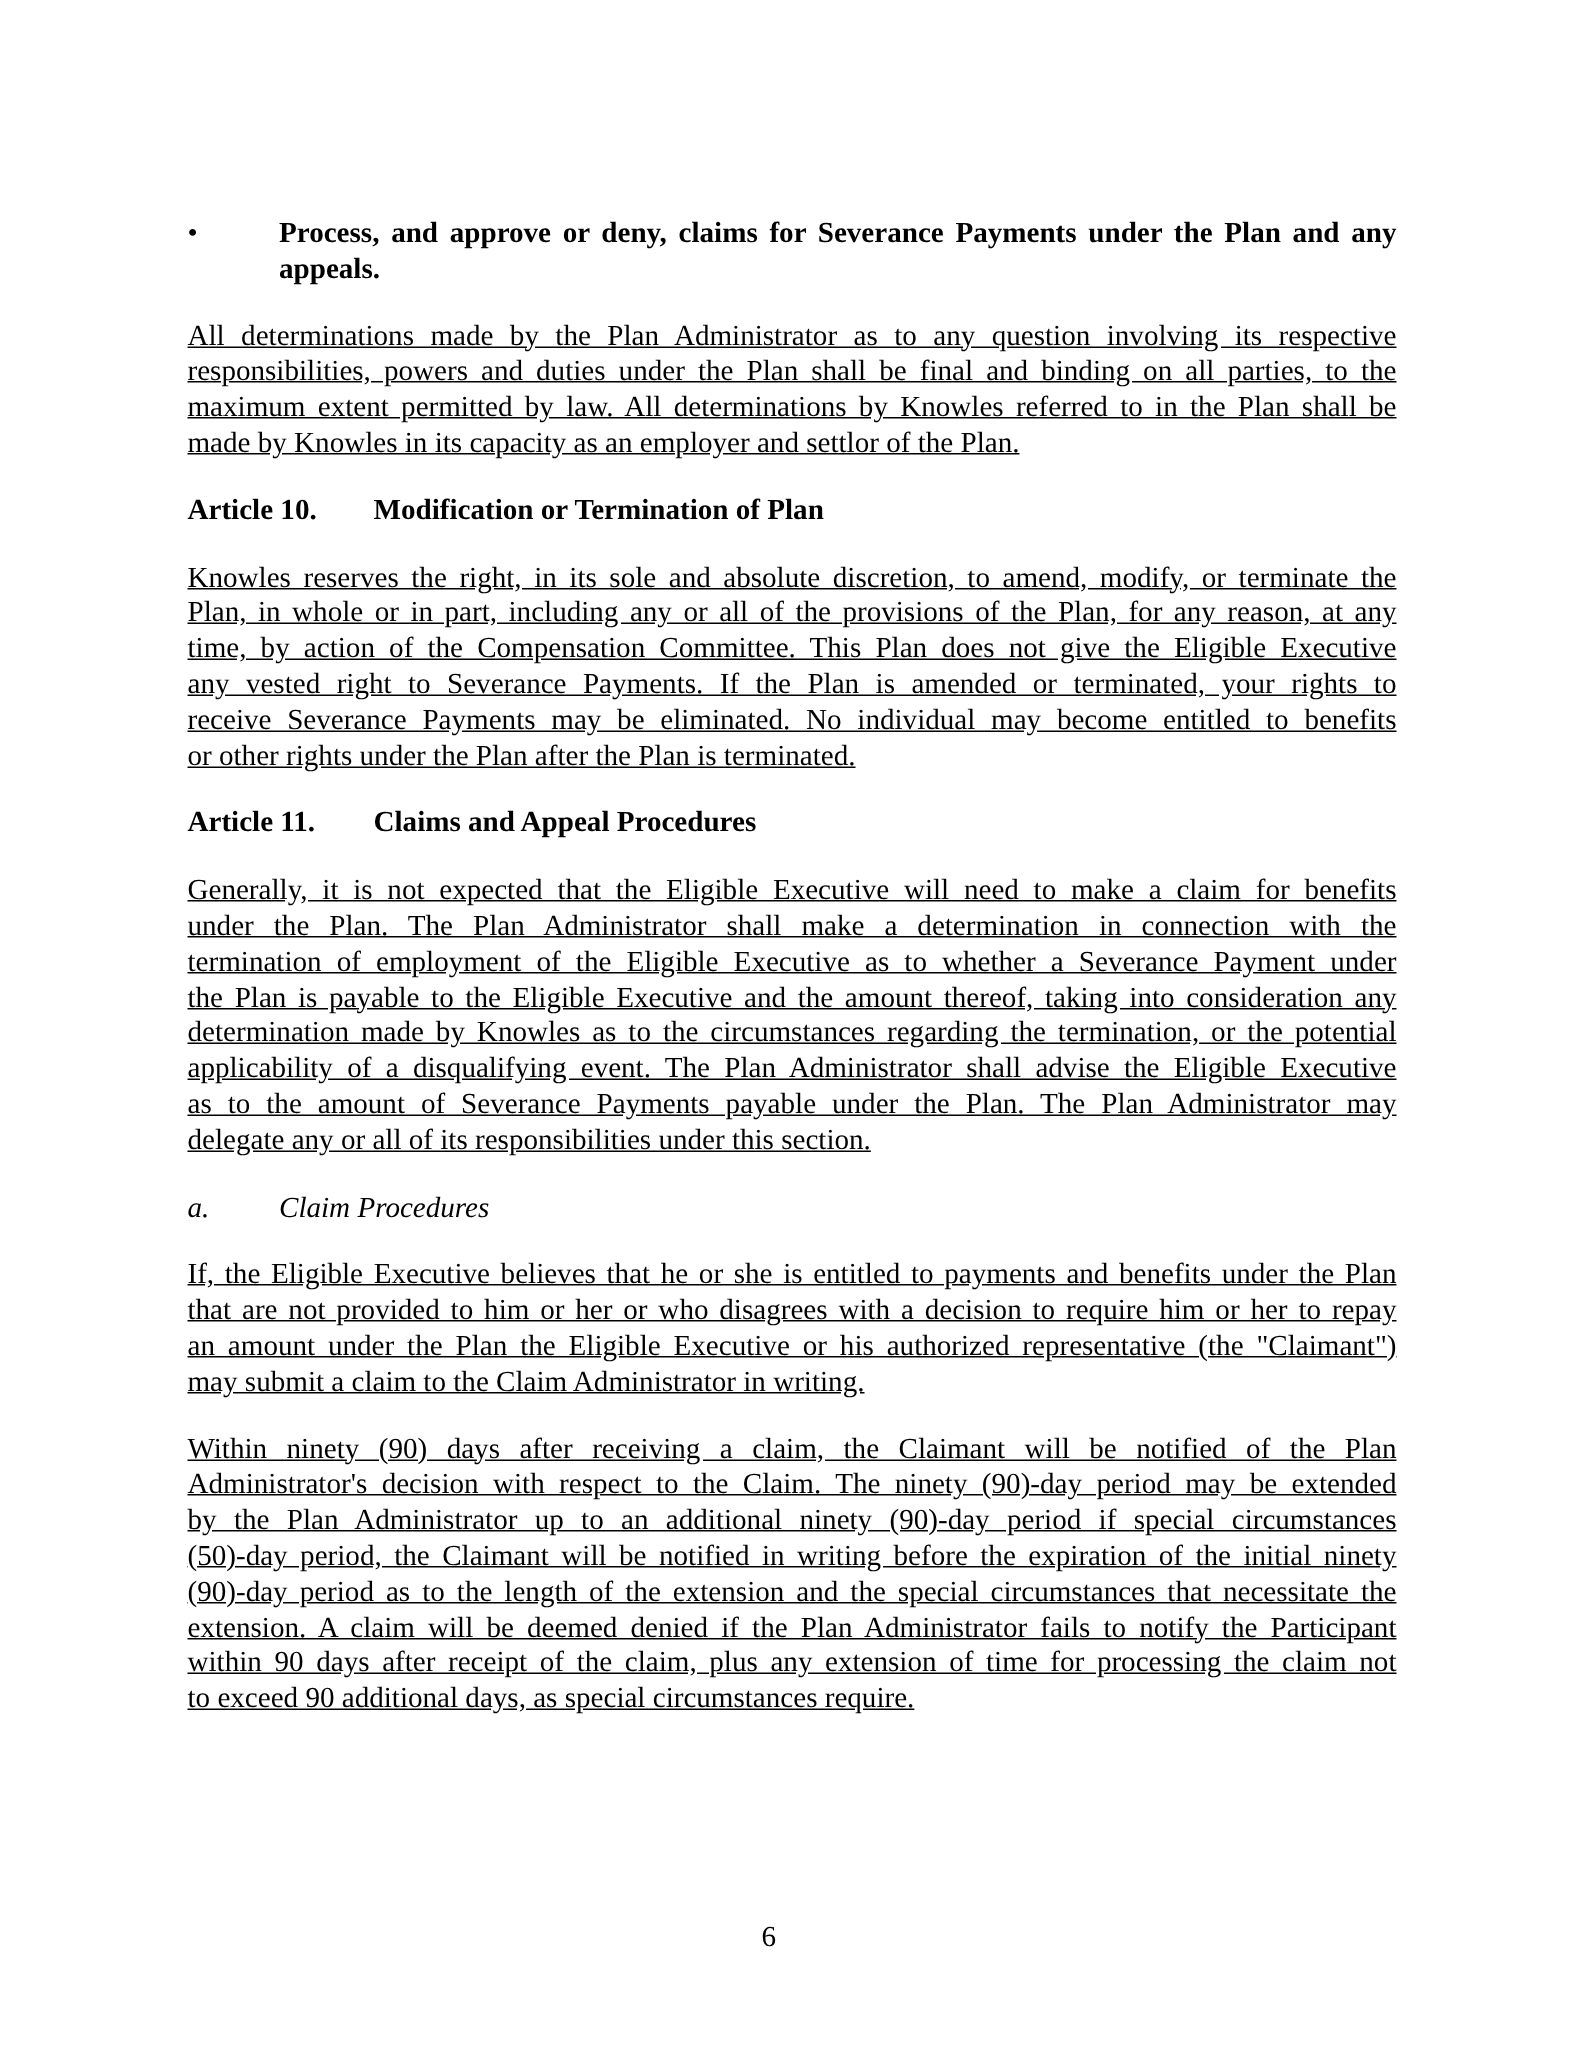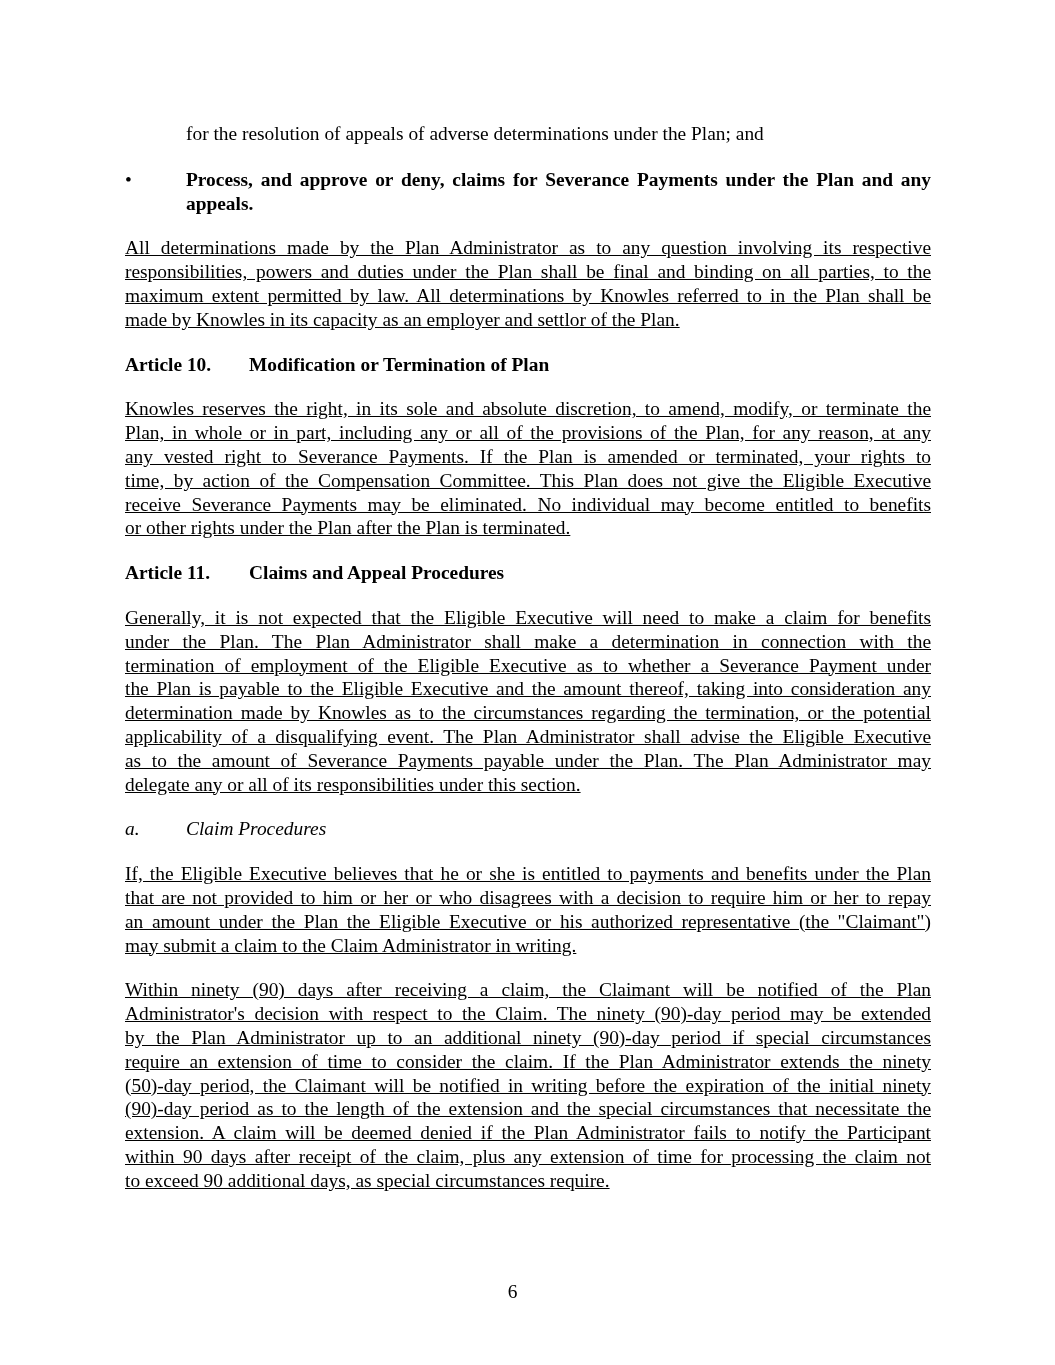--- a/index.html
+++ b/index.html
@@ -82,23 +82,20 @@
     text-align: center;
     font-size: 19.4px;
     font-family: "Liberation Serif", serif;
   }
 </style>
 </head>
 <body>
 
 <div class="page">
 
-  <p>
-    <span class="line indent-line">for the resolution of appeals of adverse determinations under the Plan; and</span>
-  </p>
 
   <div class="bullet-row">
     <span class="bullet">•</span>
     <div class="bullet-text">
       <span class="line just">Process, and approve or deny, claims for Severance Payments under the Plan and any</span>
       <span class="line">appeals.</span>
     </div>
   </div>
 
   <p class="para">
@@ -109,22 +106,22 @@
   </p>
 
   <div class="heading">
     <span class="num">Article 10.</span>
     <span class="title">Modification or Termination of Plan</span>
   </div>
 
   <p class="para">
     <span class="line just">Knowles reserves the right, in its sole and absolute discretion, to amend, modify, or terminate the</span>
     <span class="line just">Plan, in whole or in part, including any or all of the provisions of the Plan, for any reason, at any</span>
+    <span class="line just">time, by action of the Compensation Committee.  This Plan does not give the Eligible Executive</span>
     <span class="line just">any vested right to Severance Payments.  If the Plan is amended or terminated, your rights to</span>
-    <span class="line just">time, by action of the Compensation Committee.  This Plan does not give the Eligible Executive</span>
     <span class="line just">receive Severance Payments may be eliminated.  No individual may become entitled to benefits</span>
     <span class="line">or other rights under the Plan after the Plan is terminated.</span>
   </p>
 
   <div class="heading">
     <span class="num">Article 11.</span>
     <span class="title">Claims and Appeal Procedures</span>
   </div>
 
   <p class="para">
@@ -147,21 +144,20 @@
     <span class="line just">If, the Eligible Executive believes that he or she is entitled to payments and benefits under the Plan</span>
     <span class="line just">that are not provided to him or her or who disagrees with a decision to require him or her to repay</span>
     <span class="line just">an amount under the Plan the Eligible Executive or his authorized representative (the "Claimant")</span>
     <span class="line">may submit a claim to the Claim Administrator in writing.</span>
   </p>
 
   <p class="para">
     <span class="line just">Within ninety (90) days after receiving a claim, the Claimant will be notified of the Plan</span>
     <span class="line just">Administrator's decision with respect to the Claim. The ninety (90)-day period may be extended</span>
     <span class="line just">by the Plan Administrator up to an additional ninety (90)-day period if special circumstances</span>
-    <span class="line just">require an extension of time to consider the claim.  If the Plan Administrator extends the ninety</span>
     <span class="line just">(50)-day period, the Claimant will be notified in writing before the expiration of the initial ninety</span>
     <span class="line just">(90)-day period as to the length of the extension and the special circumstances that necessitate the</span>
     <span class="line just">extension. A claim will be deemed denied if the Plan Administrator fails to notify the Participant</span>
     <span class="line just">within 90 days after receipt of the claim, plus any extension of time for processing the claim not</span>
     <span class="line">to exceed 90 additional days, as special circumstances require.</span>
   </p>
 
 </div>
 
 <div class="page-number">6</div>

